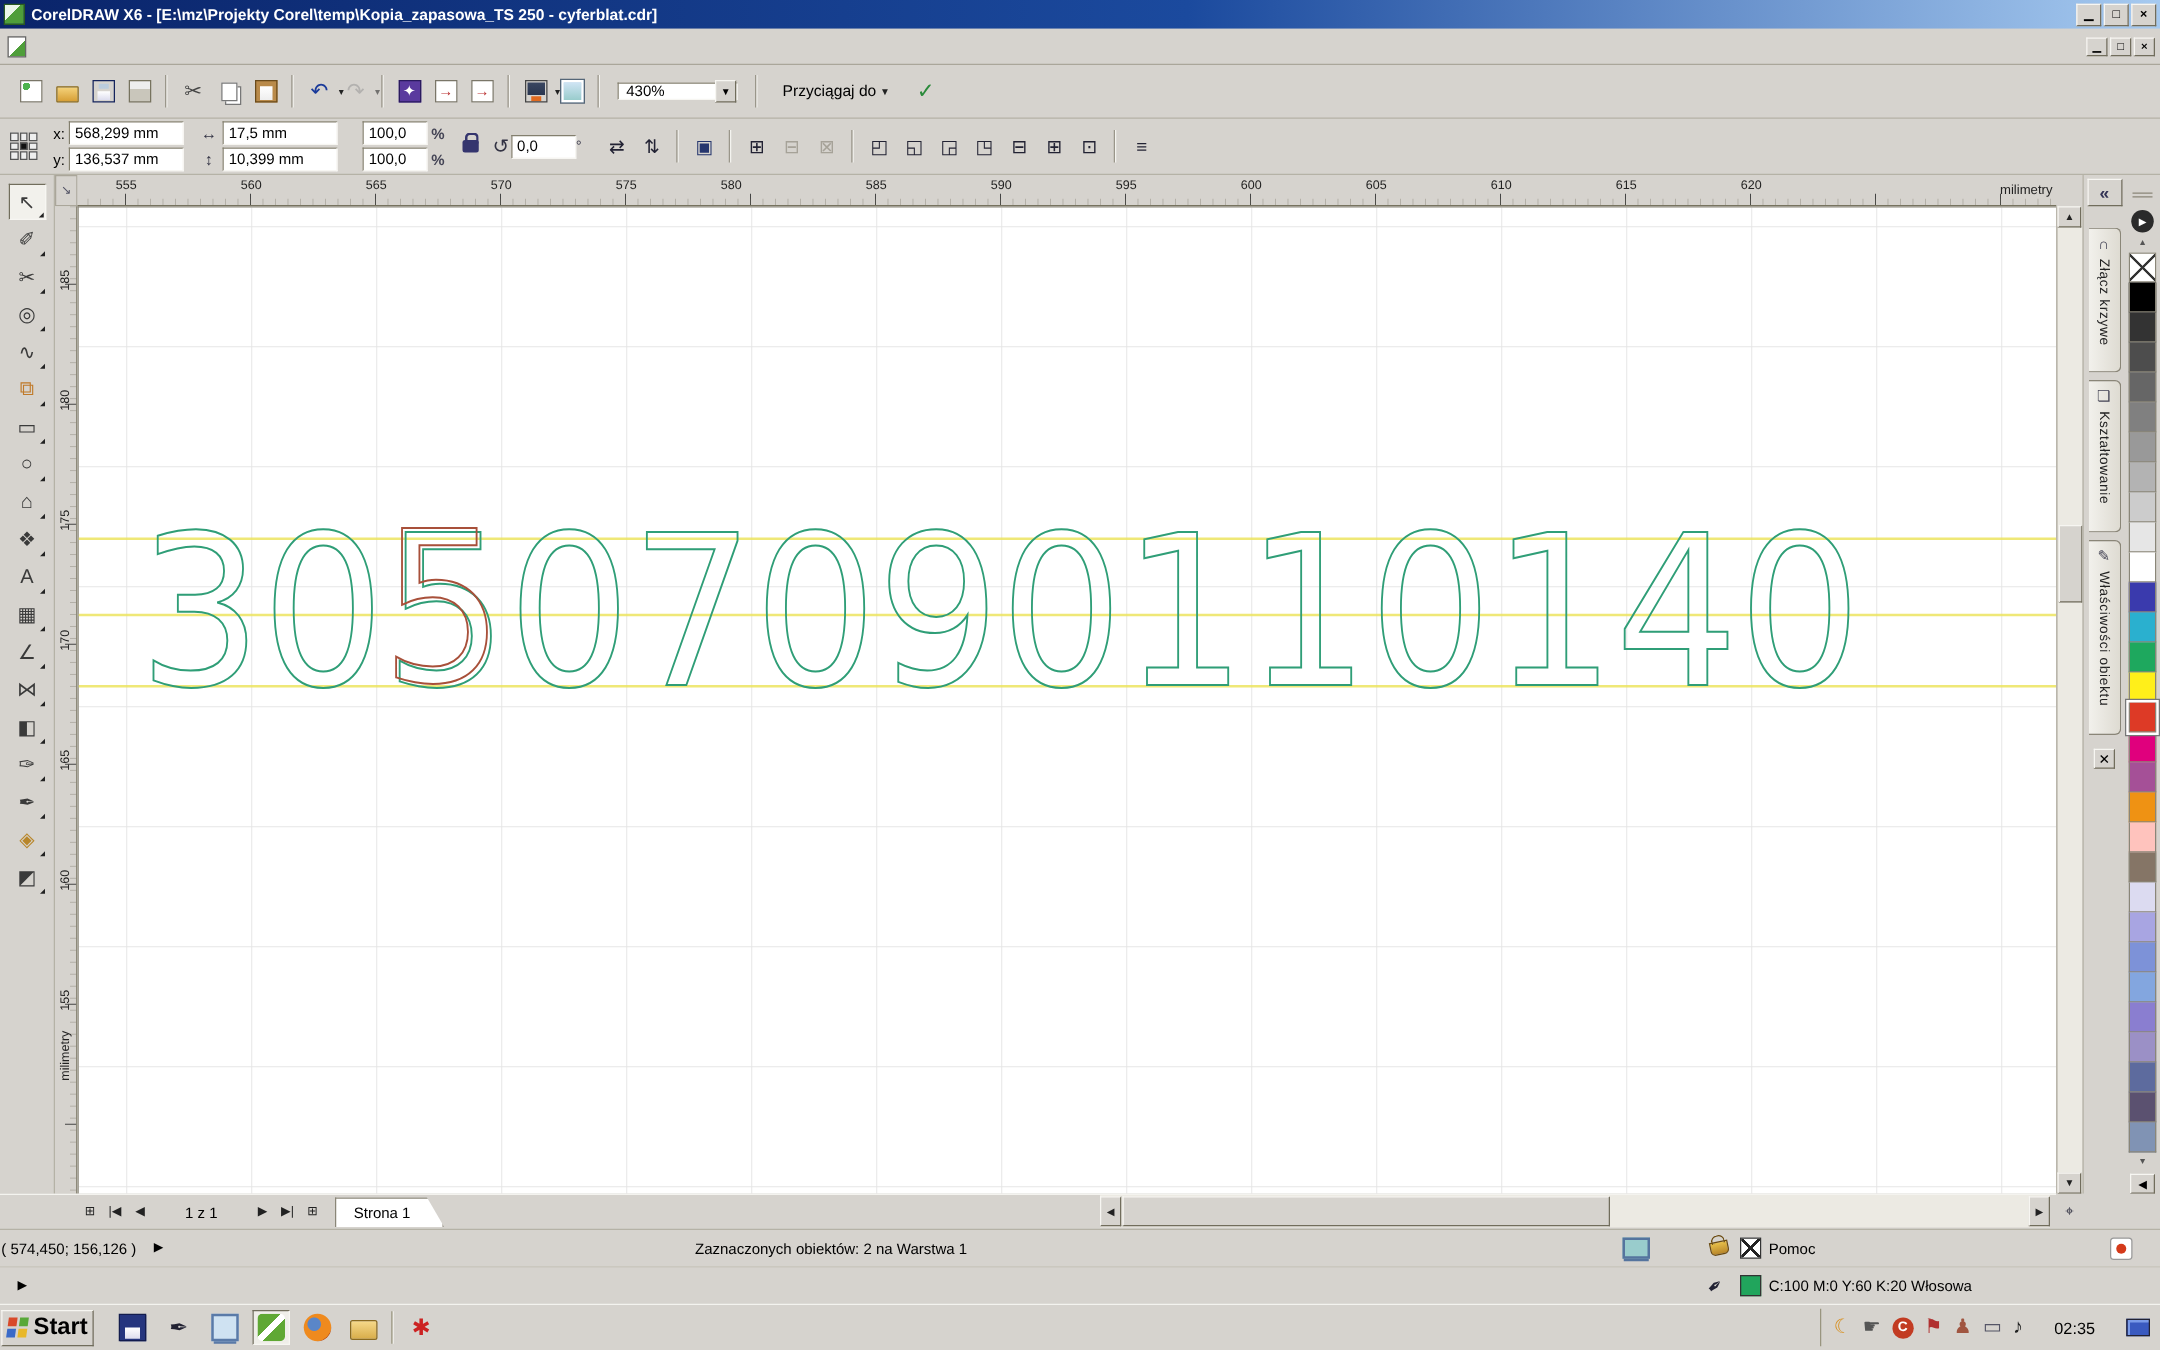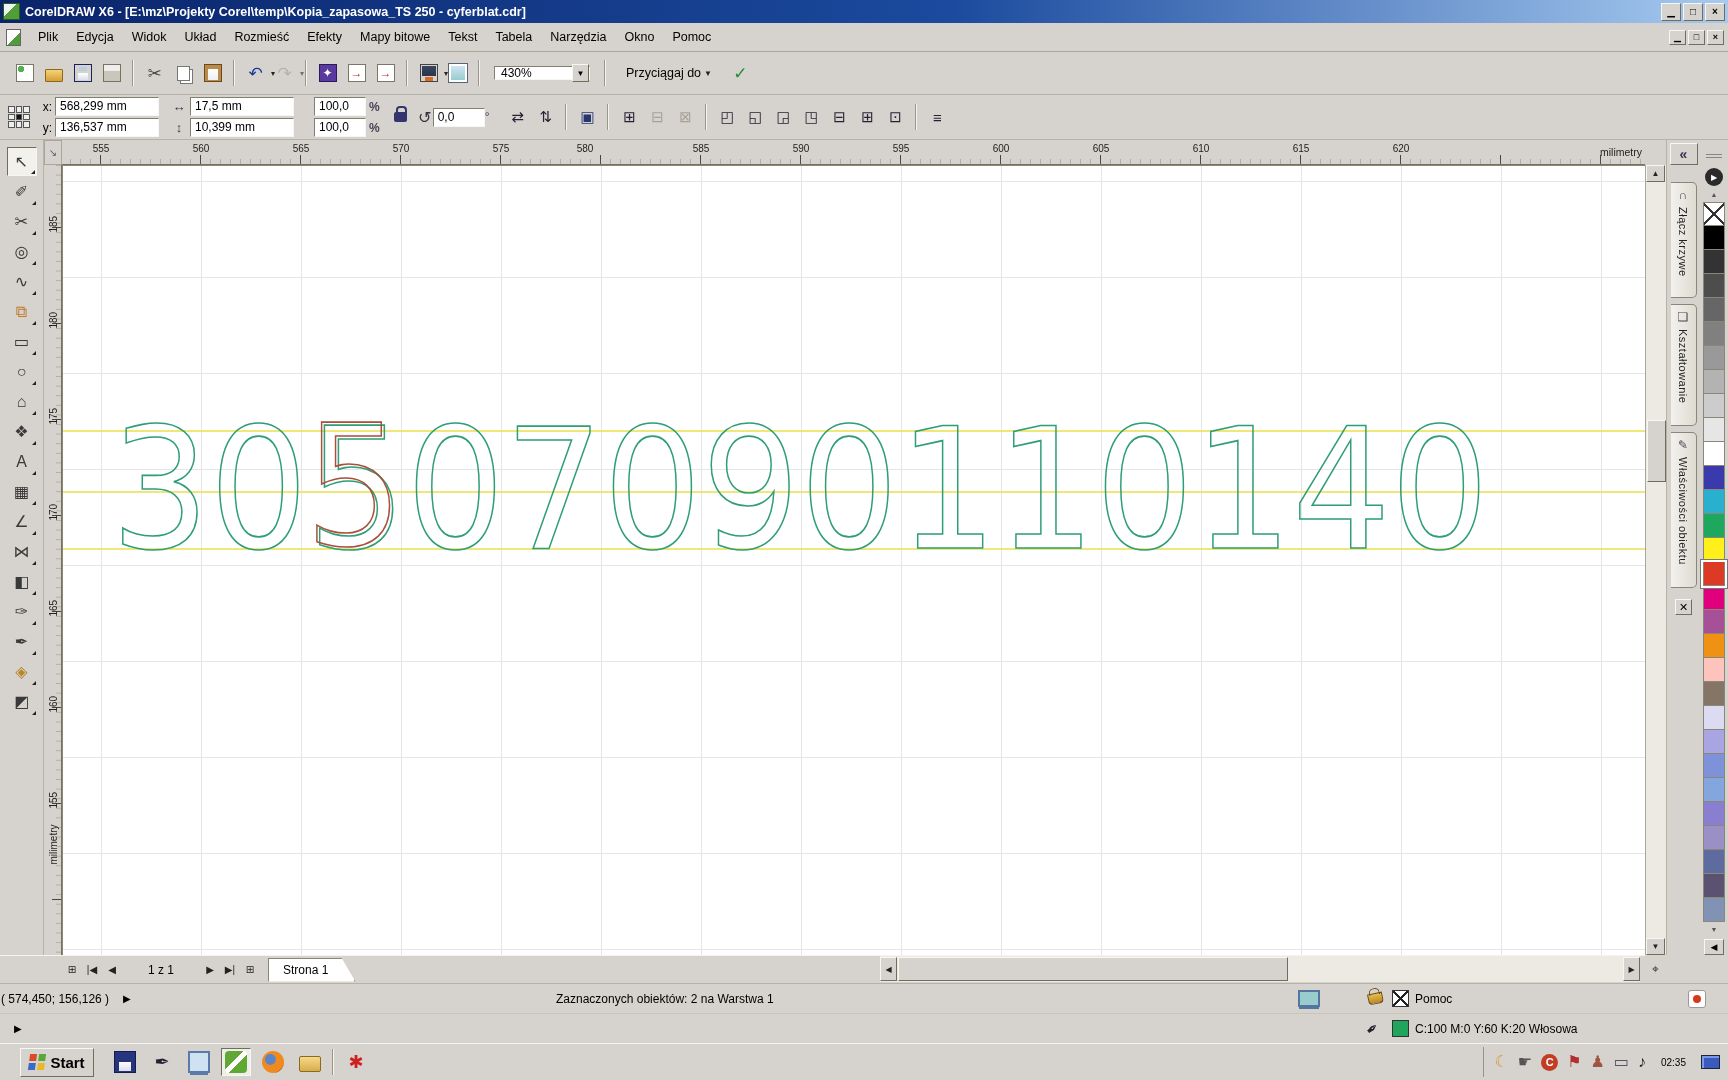--- a/index.html
+++ b/index.html
@@ -48,21 +48,21 @@
   .zoom-combo .ddbtn{margin-left:auto;width:17px;height:18px;background:#d6d3ce;display:flex;align-items:center;justify-content:center;font-size:8px}
   .snap-drop{display:inline-flex;align-items:center;height:24px;padding:0 8px;margin:0 6px;font-size:12.5px}
   
   .propbar{position:absolute;left:0;top:95px;width:1728px;height:45px;display:flex;align-items:center;padding-left:8px;border-bottom:1px solid #b5b2a6}
   .pos-widget{width:22px;height:22px;margin-right:10px;display:grid;grid-template-columns:repeat(3,1fr);gap:1px;flex:none}
   .pos-widget i{border:1px solid #555;background:#eee}
   .pos-widget i.on{background:#111}
   .pcol{display:flex;flex-direction:column;gap:2px;margin-right:4px}
   .prow{display:flex;align-items:center;gap:3px}
   .plab{width:12px;text-align:right;font-size:12px}
-  .pfield{width:104px}
+  .pfield{width:92px}
   .pfield.small{width:52px}
   .pico{font-size:13px;color:#334;width:16px;text-align:center}
   .pct{font-size:12px;color:#445;font-weight:bold}
   .lock{width:13px;height:10px;background:#35356e;border-radius:2px;position:relative;margin:0 10px}
   .lock:before{content:"";position:absolute;left:2px;top:-6px;width:7px;height:7px;border:2px solid #35356e;border-bottom:none;border-radius:4px 4px 0 0}
   .pbtn{width:26px;height:26px;margin:0 1px;display:inline-flex;align-items:center;justify-content:center;font-size:15px;color:#223;flex:none}
   .pbtn.disabled{color:#a6a298}
   
   .ruler-corner{position:absolute;left:44px;top:140px;width:18px;height:25px;background:#d6d3ce;border:1px solid #aaa69a;
     display:flex;align-items:center;justify-content:center;font-size:10px;color:#556}
@@ -137,38 +137,38 @@
   .bucket{position:absolute;left:1368px;width:15px;height:11px;background:linear-gradient(#e8c04a,#b8862a);border:1px solid #6a4a10;border-radius:0 0 4px 4px;transform:rotate(-12deg)}
   .bucket:before{content:"";position:absolute;left:1px;top:-6px;width:9px;height:6px;border:1.5px solid #6a4a10;border-bottom:none;border-radius:5px 5px 0 0}
   .stswatch{position:absolute;left:1392px;width:17px;height:17px;border:1px solid #333}
   .stswatch.none{background:#fff;background-image:linear-gradient(45deg,transparent 44%,#222 45% 55%,transparent 56%),linear-gradient(-45deg,transparent 44%,#222 45% 55%,transparent 56%)}
   .stlabel{position:absolute;left:1415px;white-space:nowrap}
   .reddot{position:absolute;left:1688px;width:18px;height:18px;background:#fff;border:1px solid #999;border-radius:3px;display:flex;align-items:center;justify-content:center}
   .reddot i{width:8px;height:8px;border-radius:50%;background:#d43a1a}
   .pennib{position:absolute;left:1366px;font-size:15px;color:#223;transform:rotate(-40deg)}
   
   .taskbar{position:absolute;left:0;top:1043px;width:1728px;height:37px;background:#d6d3ce;border-top:1px solid #f4f3ef;display:flex;align-items:center}
-  .startbtn{width:74px;height:29px;margin-left:20px;display:flex;align-items:center;justify-content:center;gap:5px;font-weight:bold;font-size:15px;flex:none}
+  .startbtn{width:74px;height:29px;margin-left:1px;display:flex;align-items:center;justify-content:center;gap:5px;font-weight:bold;font-size:19px;flex:none}
   .winlogo{width:16px;height:16px;flex:none;transform:skewX(-8deg);background-image:
     linear-gradient(#d84a2a 0 0),linear-gradient(#58a838 0 0),linear-gradient(#3a6ac8 0 0),linear-gradient(#e8b82a 0 0);
     background-size:7px 7px;background-position:0 0,9px 0,0 9px,9px 9px;background-repeat:no-repeat}
   .ql{display:flex;align-items:center;gap:7px;margin-left:16px}
   .qbtn{width:30px;height:28px;display:flex;align-items:center;justify-content:center;font-size:18px;flex:none}
   .qbtn .icon22{width:22px;height:22px;display:block}
   .q-floppy{background:linear-gradient(#3c55b8,#25357e);background-image:linear-gradient(#fff,#dde),linear-gradient(#d44,#d44),linear-gradient(#25357e,#25357e);background-size:12px 9px,12px 3px,22px 22px;background-position:center bottom 1px,center bottom 6px,0 0;background-repeat:no-repeat;border:1px solid #131c4e}
   .q-monitor{background:#cfe2f2;border:2px solid #5a7aa8;box-shadow:0 4px 0 -2px #5a7aa8}
   .q-corel{background:#5fa834;border-radius:4px;background-image:linear-gradient(135deg,transparent 42%,#fff 43% 58%,transparent 59%)}
   .q-firefox{border-radius:50%;background:radial-gradient(circle at 38% 38%,#5a86c8 0 26%,#ef8a1e 30% 72%,#c05010 74%)}
   .q-folder{height:16px!important;margin-top:4px;background:linear-gradient(#f6d98a,#d8ad4a);border:1px solid #8a6a20;border-radius:2px}
   .qsep{width:2px;height:26px;border-left:1px solid #99957f;border-right:1px solid #f4f3ef}
   .tray{margin-left:auto;display:flex;align-items:center;gap:9px;padding-right:8px;border-left:1px solid #99957f;height:30px;padding-left:10px}
   .ticon{font-size:16px;line-height:1}
   .t-cc{width:17px;height:17px;border-radius:50%;background:#c23b22;color:#fff;font-size:11px;font-weight:bold;display:flex;align-items:center;justify-content:center}
   .t-disp{width:19px;height:14px;background:#3a5ac0;border:1px solid #223;box-shadow:inset 2px 2px 0 #7a9ae8}
-  .clock{font-size:10px;margin:0 6px}
+  .clock{font-size:13px;margin:0 16px}
   
   .watermark{position:absolute;left:826px;top:975px;font-size:72px;font-weight:bold;letter-spacing:1px;
     color:rgba(88,195,246,.82);z-index:50;pointer-events:none;font-family:"DejaVu Sans",sans-serif;white-space:nowrap}
 </style>
 </head>
 <body>
 
 <div id="screen">
 
   <div class="titlebar">
@@ -176,34 +176,20 @@
     <span class="title-text">CorelDRAW X6 - [E:\mz\Projekty Corel\temp\Kopia_zapasowa_TS 250 - cyferblat.cdr]</span>
     <span class="win-btns">
       <span class="wbtn raised">▁</span>
       <span class="wbtn raised">□</span>
       <span class="wbtn raised">×</span>
     </span>
   </div>
 
   <div class="menubar">
     <span class="doc-icon"></span>
-    <nav id="menu" style="display:flex">
-        <span class="menu-item">Plik</span>
-        <span class="menu-item">Edycja</span>
-        <span class="menu-item">Widok</span>
-        <span class="menu-item">Układ</span>
-        <span class="menu-item">Rozmieść</span>
-        <span class="menu-item">Efekty</span>
-        <span class="menu-item">Mapy bitowe</span>
-        <span class="menu-item">Tekst</span>
-        <span class="menu-item">Tabela</span>
-        <span class="menu-item">Narzędzia</span>
-        <span class="menu-item">Okno</span>
-        <span class="menu-item">Pomoc</span>
-      </nav>
     <span class="child-btns">
       <span class="cbtn raised">▁</span>
       <span class="cbtn raised">□</span>
       <span class="cbtn raised">×</span>
     </span>
   </div>
 
   <div class="toolbar" id="toolbar">
       <span class="tbtn">
         <span class="icon16 i-new"></span>

